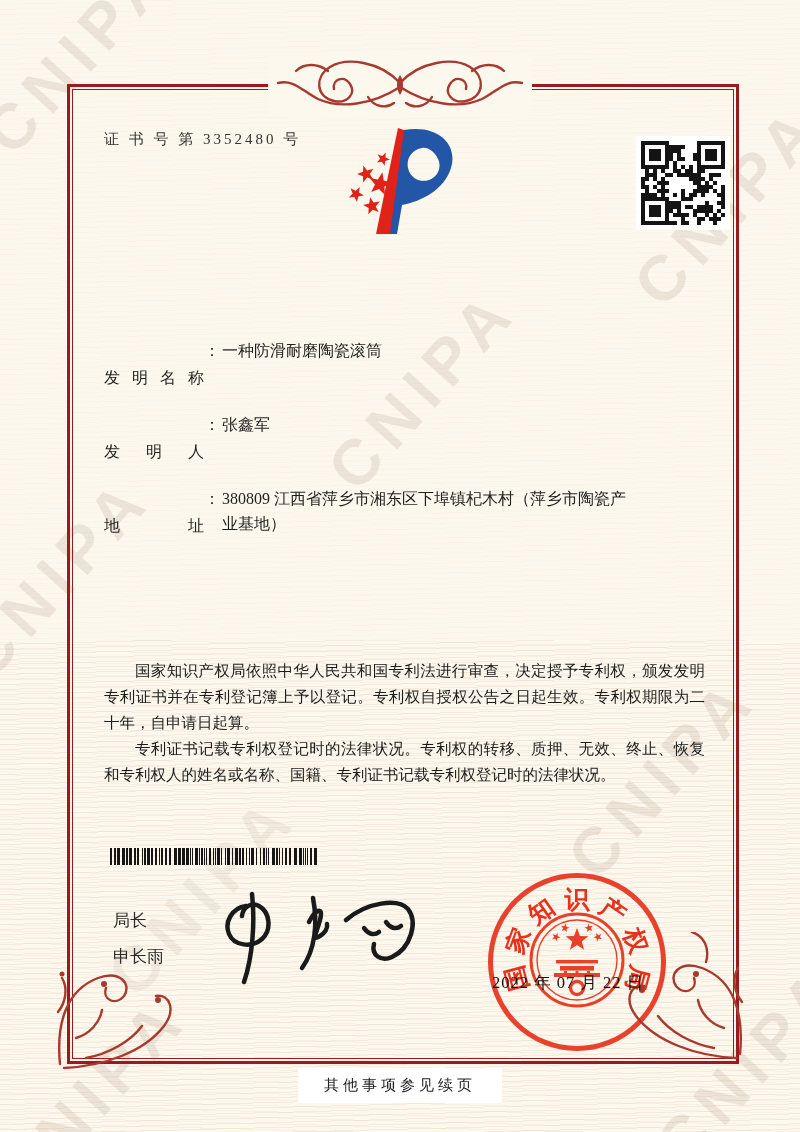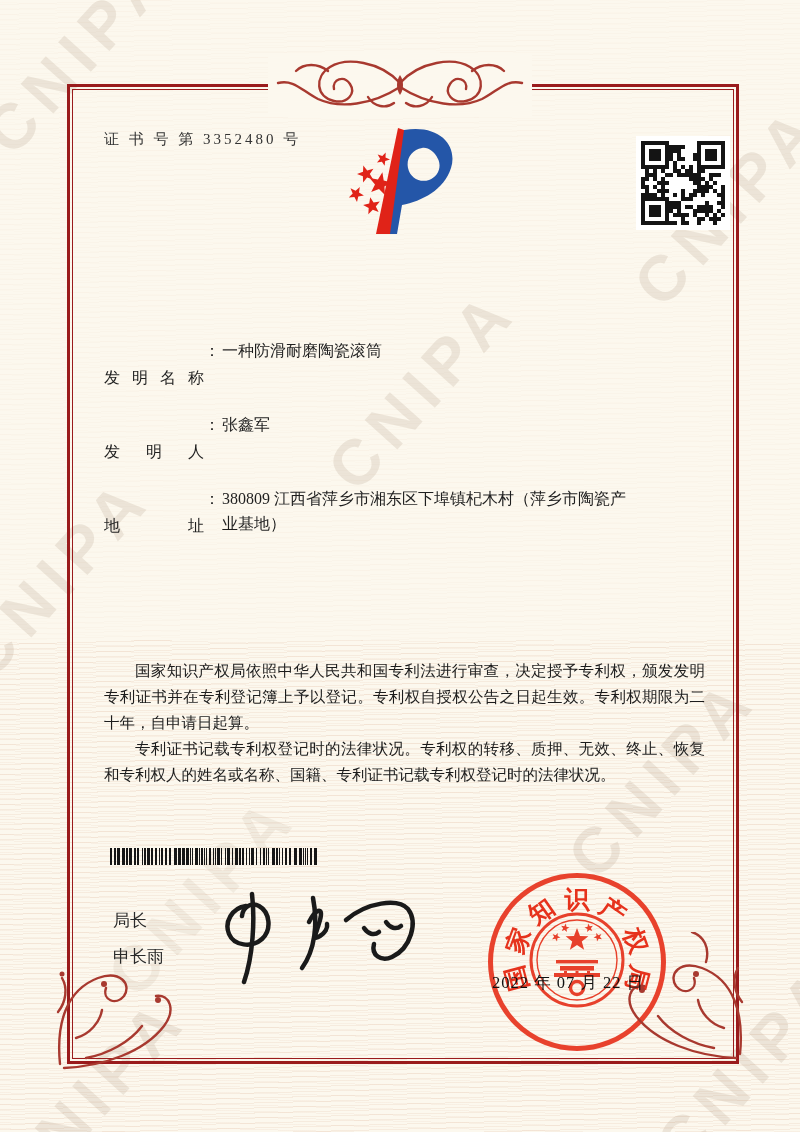--- a/index.html
+++ b/index.html
@@ -520,14 +520,17 @@
         <rect x="27" y="63" width="46" height="4"></rect>
         <rect x="37" y="61" width="3" height="2.4"></rect>
         <rect x="48.5" y="61" width="3" height="2.4"></rect>
         <rect x="60" y="61" width="3" height="2.4"></rect>
       </g>
       <circle cx="50" cy="78" r="6.5" fill="none" stroke="var(--seal_red,#e6321c)" stroke-width="3.4"></circle>
     </svg>
   </div>
   <div class="seal-date">2022 年 07 月 22 日</div>
 
+  <div class="cont-box z3">
+    <span>其他事项参见续页</span>
+  </div>
 
 </div>
 
 </body></html>

